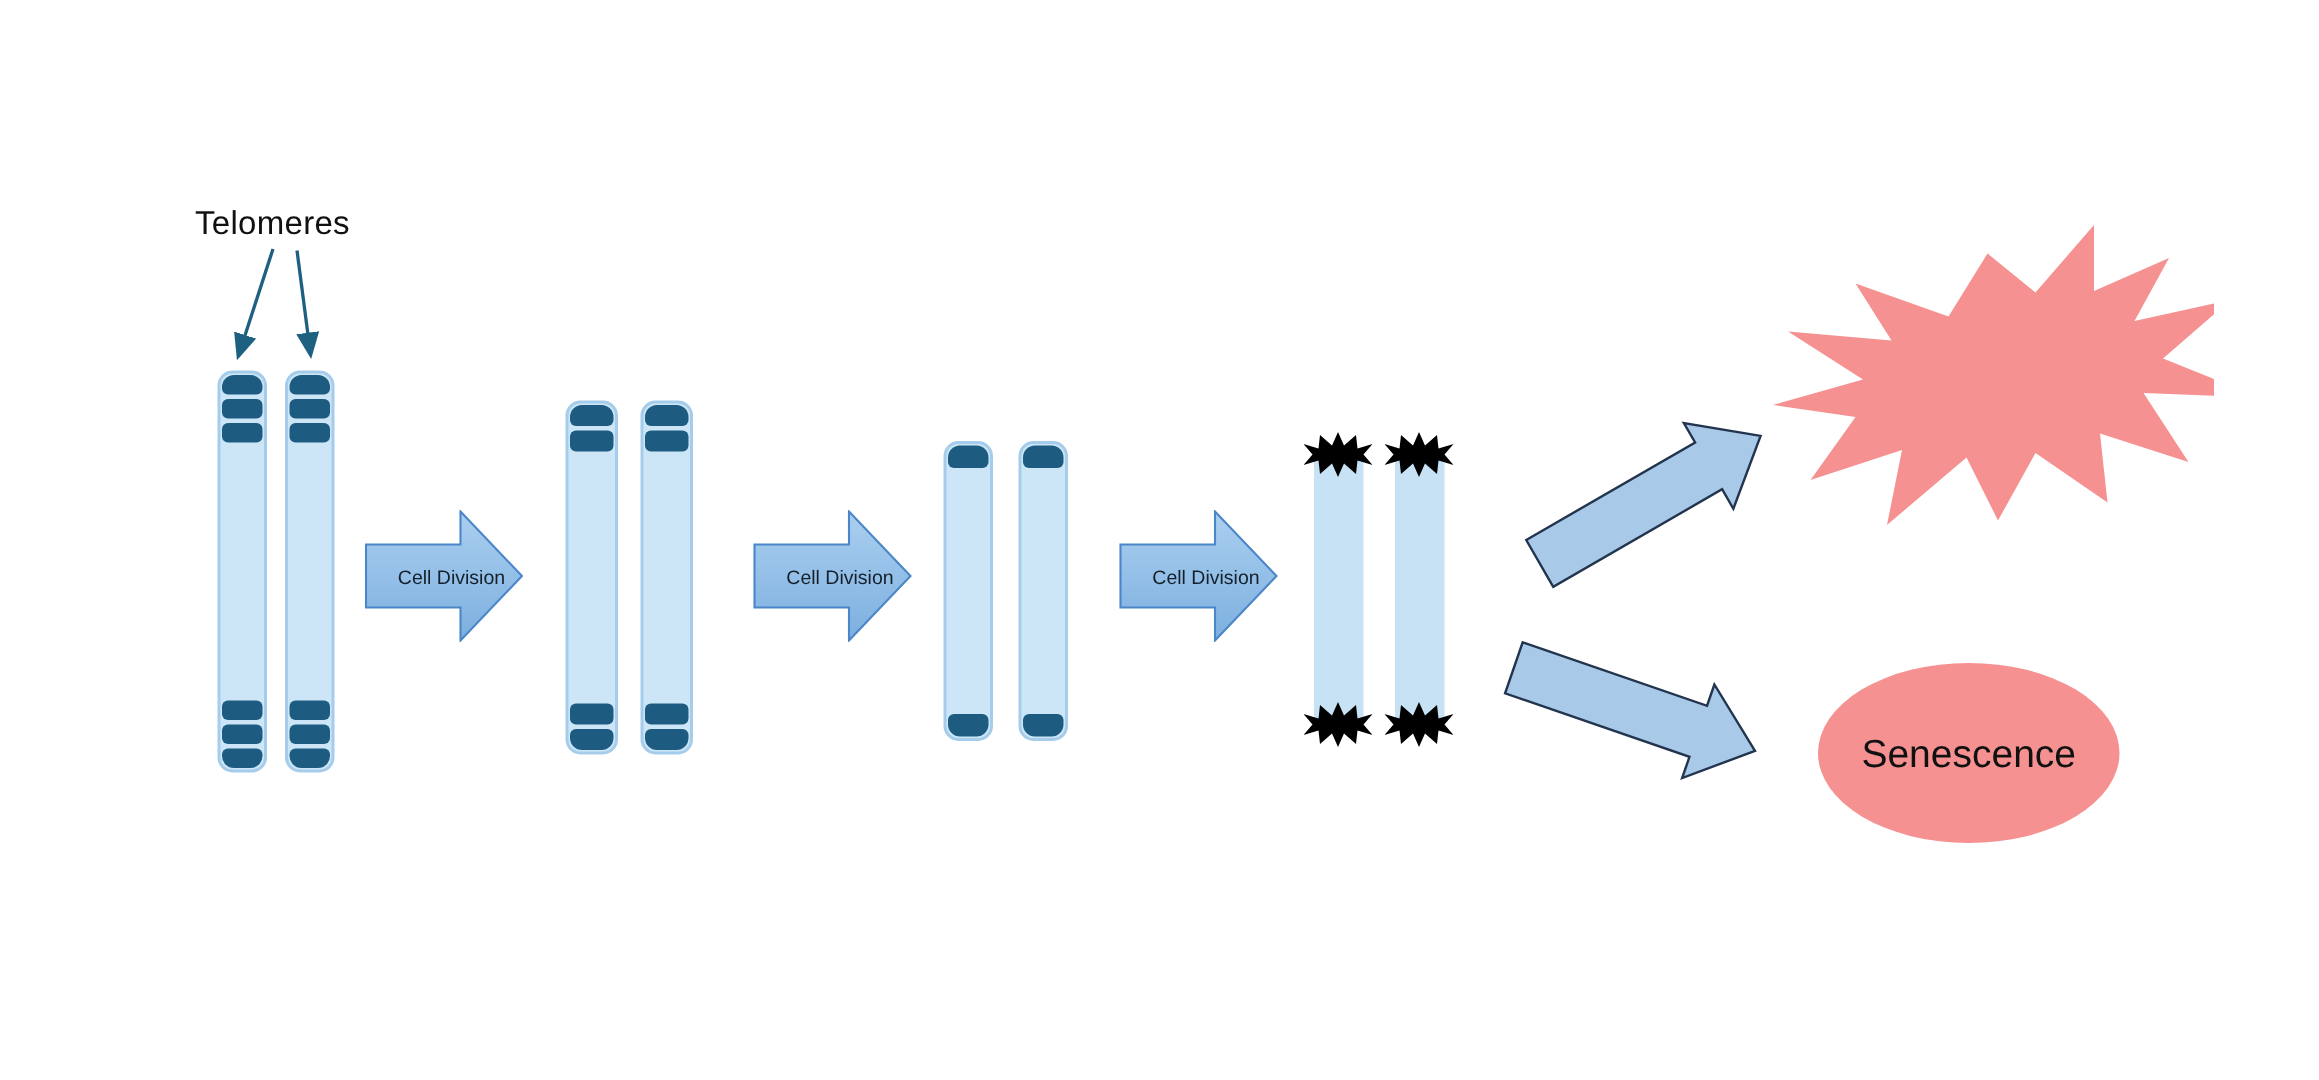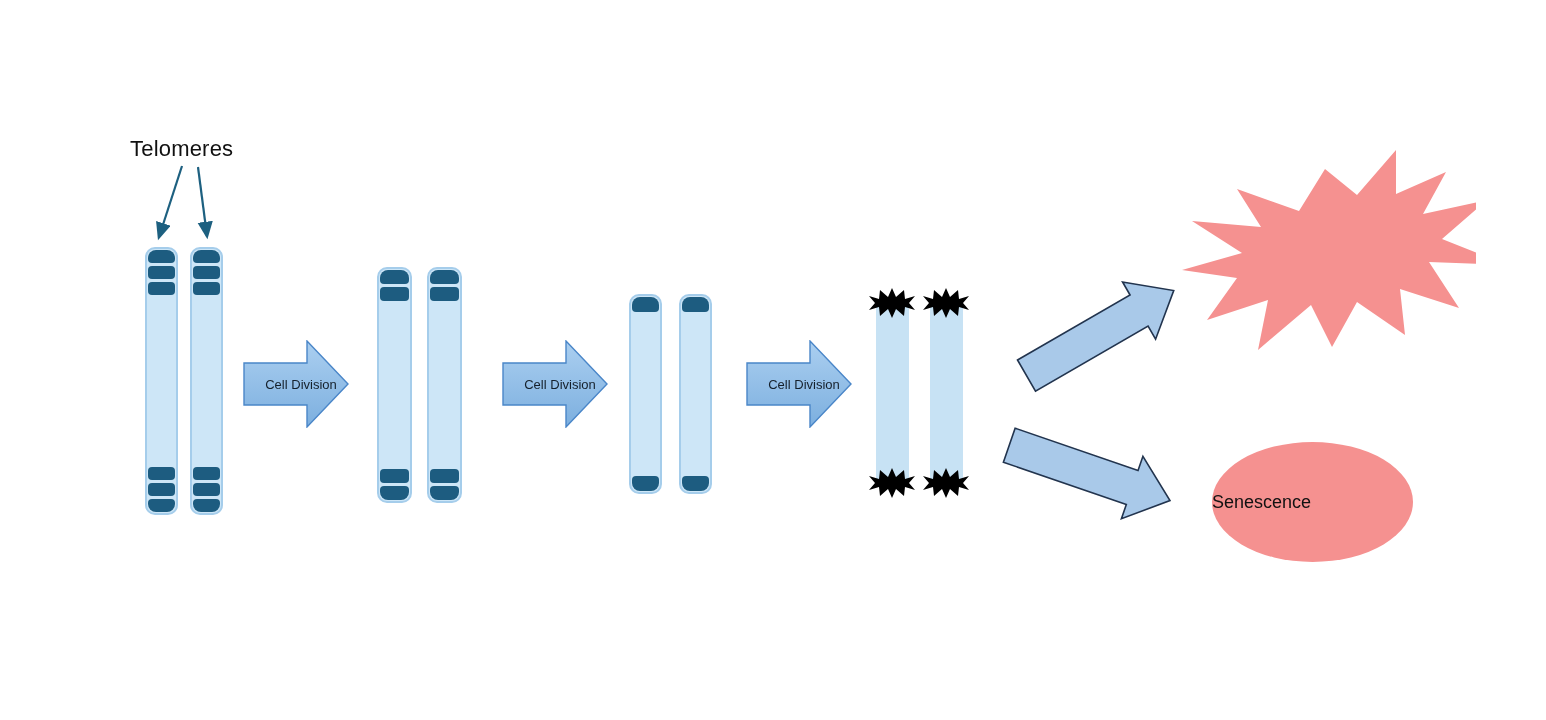--- a/index.html
+++ b/index.html
@@ -65,22 +65,22 @@
   .pointer-arrows line{stroke:var(--pointer_arrow);stroke-width:2.2;}
   .apoptosis-shape polygon{fill:var(--outcome_fill);}
   .apoptosis-label{
     position:absolute;left:1180px;top:150px;width:322px;height:210px;
     display:flex;align-items:center;justify-content:center;padding-right:38px;
     box-sizing:border-box;font-size:21px;color:var(--text);pointer-events:none;
   }
   .senescence{
     position:absolute;left:1212px;top:442px;width:201px;height:120px;
     background:var(--outcome_fill);border-radius:50%;
-    display:flex;align-items:center;
-    font-size:18px;color:var(--text);
+    display:flex;align-items:center;justify-content:center;
+    font-size:26px;color:var(--text);
   }
 </style>
 </head>
 <body>
 
 <div class="canvas">
 
   <svg width="0" height="0" style="position:absolute" aria-hidden="true">
     <defs>
       <linearGradient id="cdgrad" x1="0" y1="0" x2="0" y2="1">

